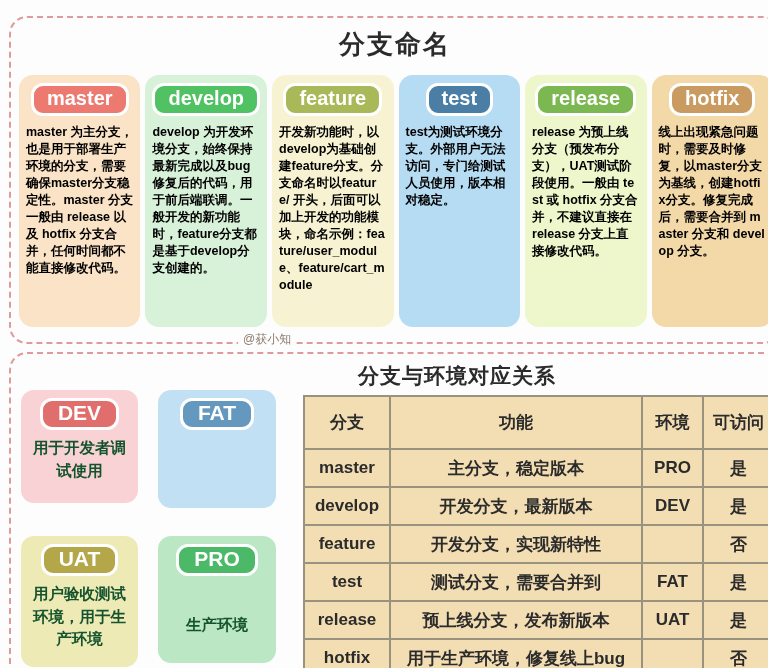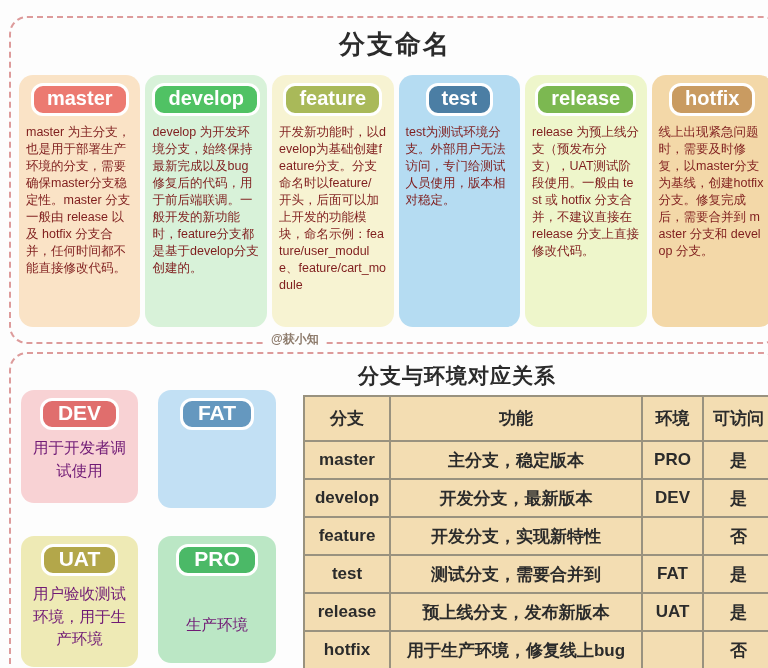--- a/index.html
+++ b/index.html
@@ -27,63 +27,63 @@
     display:flex; gap:5px; height:252px;
   }
   .card { flex:1 1 0; border-radius:14px; padding:7px 7px 6px; }
   .pill {
     display:block; width:fit-content; margin:1px auto 8px;
     padding:1px 13px 3px; border-radius:12px;
     border:3px solid #ffffff; color:#ffffff;
     font-weight:bold; font-size:20px; line-height:1.15;
   }
   .card-desc {
-    font-size:12.5px; font-weight:normal; line-height:1.36;
-    color:#7f1d1d; word-break:break-all;
+    font-size:12.5px; font-weight:bold; line-height:1.36;
+    color:#000000; word-break:break-all;
   }
   .c-master {background:#fae3c6}.p-master {background:#ec7a71}
   .c-develop{background:#d8f2d9}.p-develop{background:#50c264}
   .c-feature{background:#f7f3d2}.p-feature{background:#a9b959}
   .c-test   {background:#b5dcf2}.p-test   {background:#4b7ea4}
   .c-release{background:#eef6cb}.p-release{background:#7cb851}
   .c-hotfix {background:#f3d8a8}.p-hotfix {background:#c99b61}
 
   
   .watermark {
     position:absolute; left:238px; top:331px; z-index:5;
     background:#fdfdfd; padding:0 5px;
-    font-size:12px; font-weight:bold; color:#8d7b6c;margin-left:28px;
+    font-size:12px; font-weight:normal; color:#8d7b6c;
   }
 
   
   .env {
     position:absolute; border-radius:13px; padding:7px 6px;
     text-align:center;
   }
   .env .pill { font-size:21px; padding:0 15px 2px; margin-bottom:7px; }
-  .env-desc { font-size:15.5px; font-weight:normal; line-height:1.45; color:#701a75; }
+  .env-desc { font-size:15.5px; font-weight:bold; line-height:1.45; color:#14532d; }
   #env-dev { left:10px;  top:36px;  width:117px; height:113px; background:#f8d2d4; }
   #env-fat { left:147px; top:36px;  width:118px; height:118px; background:#c2e0f4; }
   #env-uat { left:10px;  top:182px; width:117px; height:131px; background:#eeeab5; }
   #env-pro { left:147px; top:182px; width:118px; height:127px; background:#bbe7c5; }
   .pe-dev{background:#e06e6d}.pe-fat{background:#6598bf}
   .pe-uat{background:#b3a74a}.pe-pro{background:#4bb967}
   #env-pro .env-desc { margin-top:38px; }
 
   
   table.map {
     position:absolute; left:292px; top:41px; width:470px;
     border-collapse:collapse; table-layout:fixed;
   }
   table.map th, table.map td {
     border:2px solid #99927f; background:#f3ddb2;
     font-weight:bold; color:#2b2b2b; text-align:center;
     font-size:17px; height:38px; padding:0 3px; overflow:hidden;
   }
-  table.map th { height:45px; }
+  table.map th { height:53px; }
   td.branch { font-size:18px; }
   col.c1{width:86px} col.c2{width:252px} col.c3{width:61px} col.c4{width:71px}
 </style>
 </head>
 <body>
 
 <div id="sec1" class="frame">
   <div class="sec-title">分支命名</div>
 
   <div class="cards">

